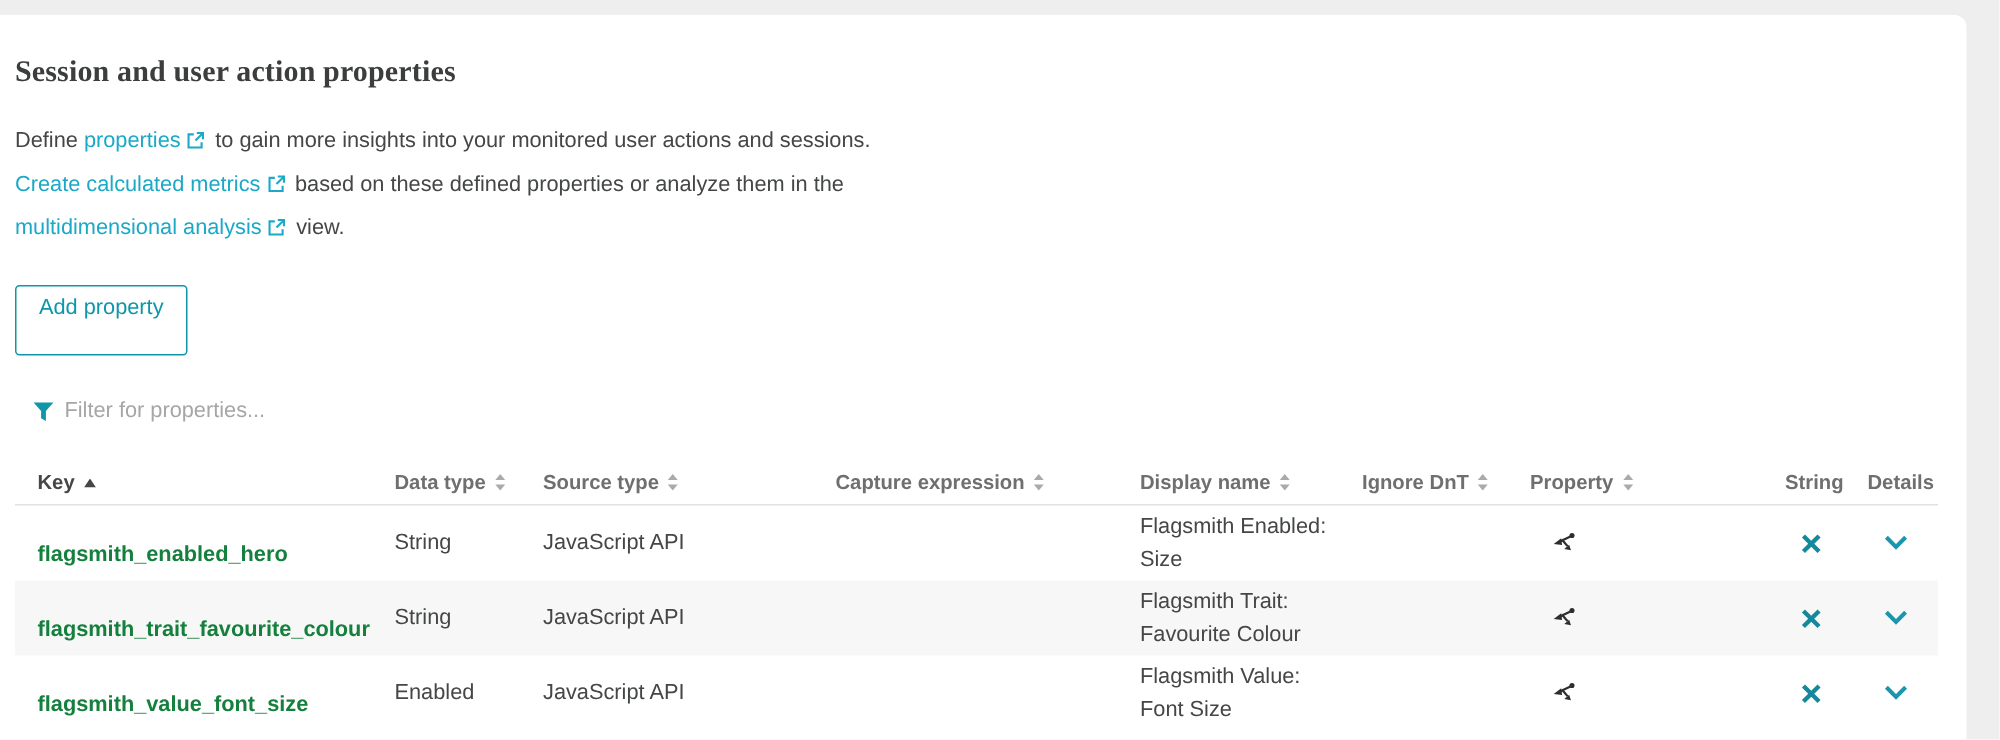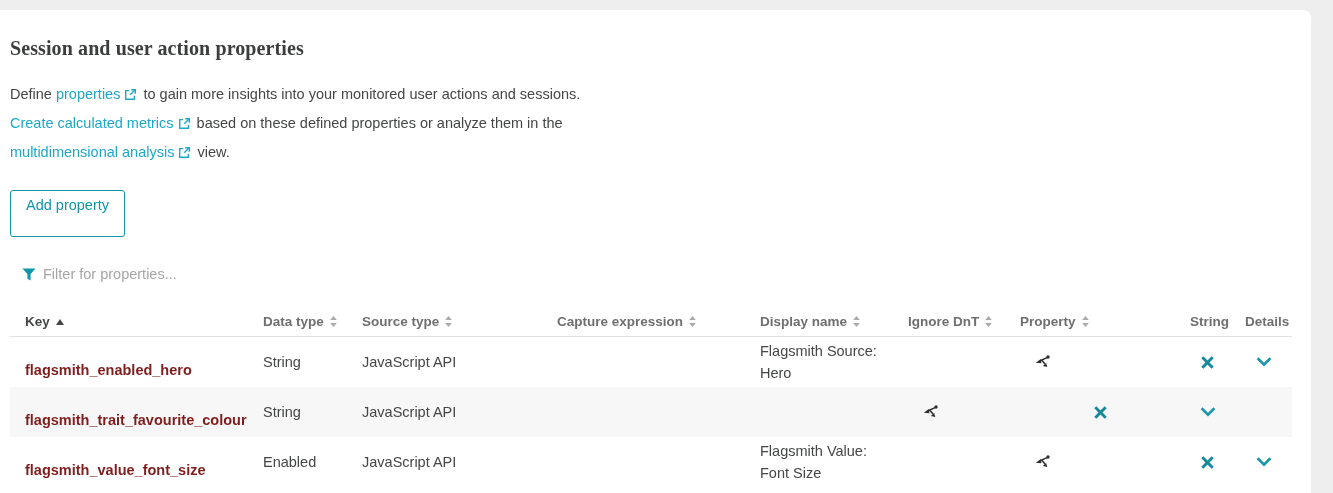--- a/index.html
+++ b/index.html
@@ -53,21 +53,21 @@
     height:31px; border-bottom:1px solid #e2e2e2;
     font-size:13.5px; font-weight:700; color:#6f6f6f;
   }
   .th { display:flex; align-items:center; gap:6px; }
   .th.key-col { color:#454646; padding-left:15px; }
   .th .sort-asc { color:#454646; display:inline-flex; margin-top:1px; }
   .th .sort-both { color:#aaaaaa; display:inline-flex; }
   .th.plain { padding-left:10px; }
   .trow { height:50px; font-size:14.5px; }
   .trow.alt { background:#f7f7f7; }
-  .cell-key { font-weight:700; padding-left:15px; color:#7f1d1d;margin-top:15px; }
+  .cell-key { font-weight:700; padding-left:15px; color:#15803d;margin-top:15px; }
   .cell-display { line-height:22px; padding-right:12px; }
   .cell-prop { display:flex; }
   .prop-icon { color:#2e2e2e; margin-left:14px; display:inline-flex; }
   .cell-center { display:flex; justify-content:center; }
   .icon-btn {
     background:none; border:none; cursor:pointer; padding:4px;
     display:inline-flex; align-items:center; justify-content:center;
   }
   .delete-x { color:#15889b; }
   .chev { color:#1b96ad; }
@@ -172,21 +172,21 @@
         </div>
         <div class="th plain">
           <span>Details</span>
         </div>
       </div>
       <div class="trow">
         <div class="cell-key">flagsmith_enabled_hero</div>
         <div>String</div>
         <div>JavaScript API</div>
         <div></div>
-        <div class="cell-display">Flagsmith Source: Hero</div>
+        <div class="cell-display">Flagsmith Enabled: Size</div>
         <div></div>
         <div class="cell-prop">
           <span class="prop-icon">
             <svg width="17" height="16" viewBox="0 0 17 16">
               <circle cx="14" cy="3" r="1.7" fill="currentColor"></circle>
               <path d="M13 3.6 L6.2 6.8" stroke="currentColor" stroke-width="1.5" fill="none"></path>
               <polygon points="1.8,8.7 6.8,4.9 7.4,9.3" fill="currentColor"></polygon>
               <path d="M7.8 6.3 L11 10.1" stroke="currentColor" stroke-width="1.5" fill="none"></path>
               <polygon points="13.3,12.9 8.9,12 12.1,9.1" fill="currentColor"></polygon>
             </svg>
@@ -209,20 +209,21 @@
               </svg>
             </span>
           </button>
         </div>
       </div>
       <div class="trow alt">
         <div class="cell-key">flagsmith_trait_favourite_colour</div>
         <div>String</div>
         <div>JavaScript API</div>
         <div></div>
+        <div class="cell-display">Flagsmith Trait: Favourite Colour</div>
         <div></div>
         <div class="cell-prop">
           <span class="prop-icon">
             <svg width="17" height="16" viewBox="0 0 17 16">
               <circle cx="14" cy="3" r="1.7" fill="currentColor"></circle>
               <path d="M13 3.6 L6.2 6.8" stroke="currentColor" stroke-width="1.5" fill="none"></path>
               <polygon points="1.8,8.7 6.8,4.9 7.4,9.3" fill="currentColor"></polygon>
               <path d="M7.8 6.3 L11 10.1" stroke="currentColor" stroke-width="1.5" fill="none"></path>
               <polygon points="13.3,12.9 8.9,12 12.1,9.1" fill="currentColor"></polygon>
             </svg>

